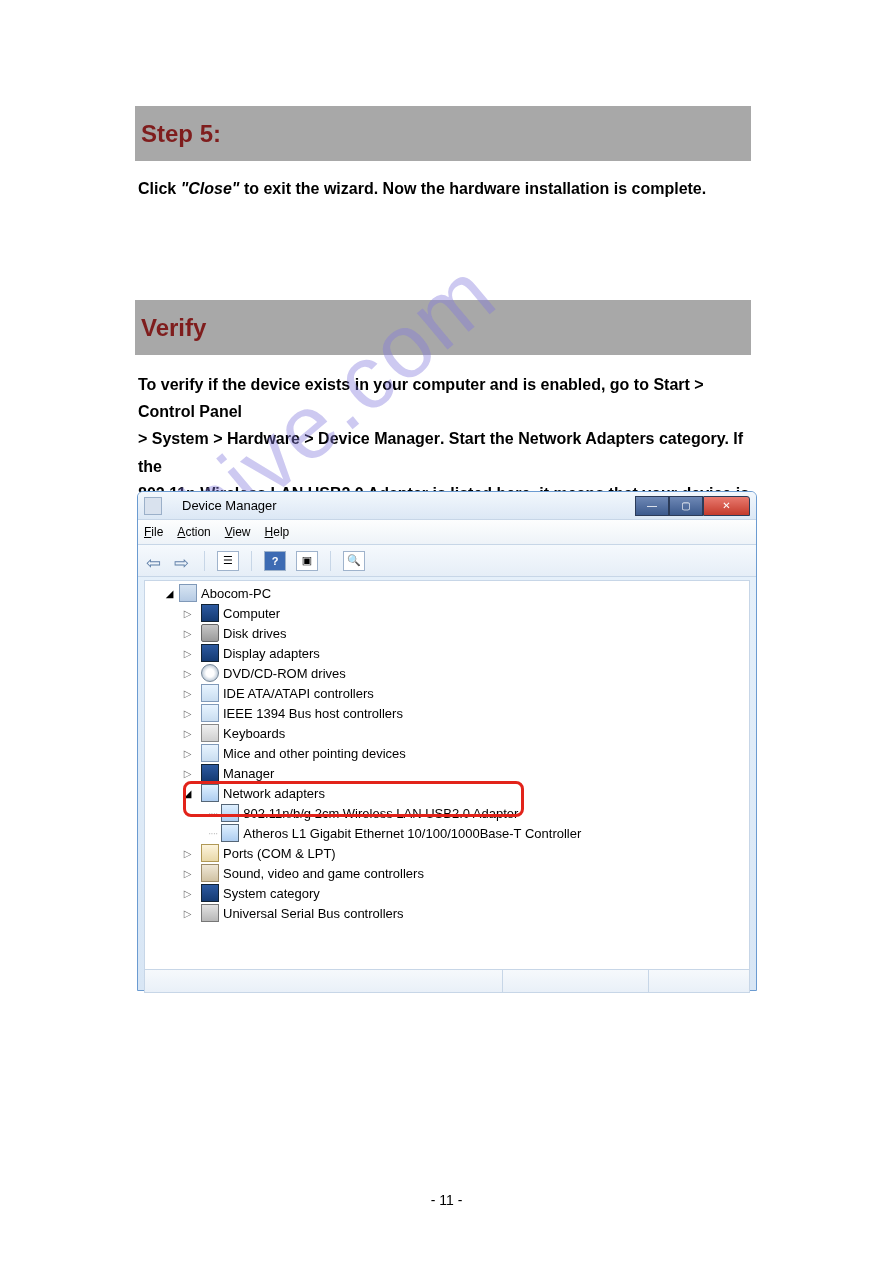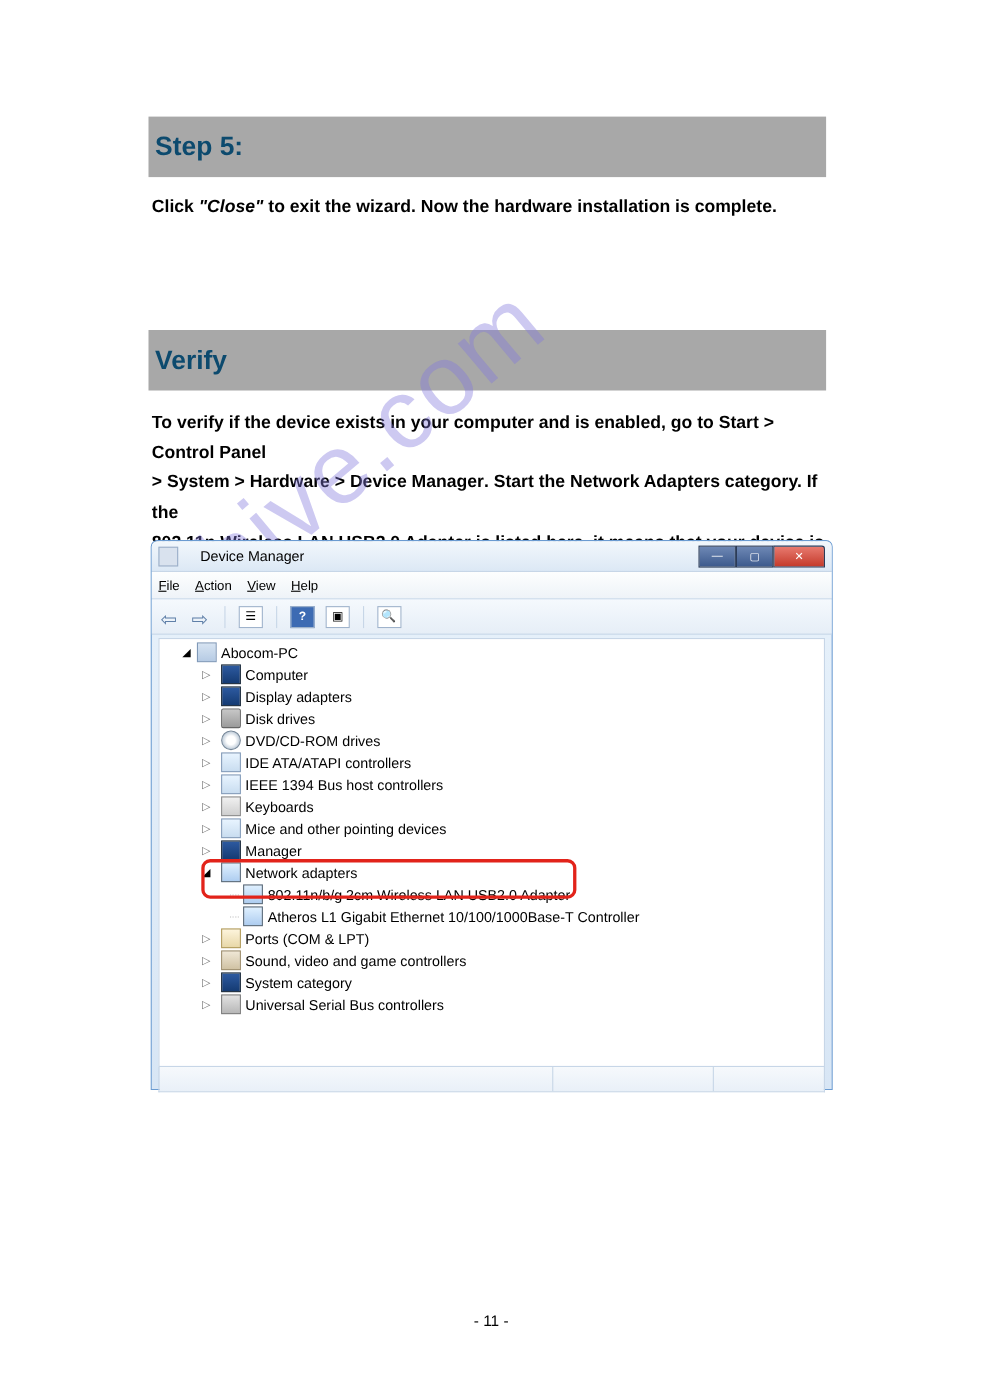--- a/index.html
+++ b/index.html
@@ -1,19 +1,19 @@
 <!DOCTYPE html>
 <html><head>
 <meta charset="utf-8">
 <style>
   html,body { margin:0; padding:0; font-family:"Segoe UI",Tahoma,Arial,sans-serif; color:#000; background:#fff; }
   .page { position:relative; width:893px; height:1263px; margin:0 auto; background:#fff; }
 
   
-  .section-bar { position:absolute; left:135px; width:610px; height:55px; background:#a8a8a8; color:#0c4a6e; font-family:Arial,sans-serif; font-size:24px; font-weight:bold; display:flex; align-items:center; padding-left:6px; }
+  .section-bar { position:absolute; left:135px; width:610px; height:55px; background:#a8a8a8; color:#7f1d1d; font-family:Arial,sans-serif; font-size:24px; font-weight:bold; display:flex; align-items:center; padding-left:6px; }
   .body-text { position:absolute; left:138px; font-size:16px; line-height:1.4; font-weight:bold; }
   .inline-quote { font-style:italic; font-weight:bold; }
   .page-num { position:absolute; left:0; width:893px; bottom:55px; text-align:center; font-size:14px; }
 
   
   .watermark { position:absolute; left:150px; top:350px; font-size:90px; font-weight:400; color:rgba(130,120,220,0.4); transform:rotate(-40deg); transform-origin:center; letter-spacing:2px; pointer-events:none; z-index:2; }
 
   
   .shot { position:absolute; left:137px; top:491px; width:620px; height:500px; border:1px solid #6b9bd1; border-radius:6px 6px 0 0; box-sizing:border-box; background:linear-gradient(#e8f2fb,#d8e6f5); z-index:3; }
   .title-bar { height:27px; background:linear-gradient(#f2f7fc,#dce8f5); border-top-left-radius:5px; border-top-right-radius:5px; display:flex; align-items:center; padding:0 6px; font-size:13px; gap:20px; }
@@ -124,29 +124,29 @@
             <span class="ind" style="width:14px;"></span>
             <span class="tw"></span>
             <span class="dots"></span>
             <span class="node-icon ic-mon"></span>
             <span>Computer</span>
           </div>
           <div class="tree-row">
             <span class="ind" style="width:14px;"></span>
             <span class="tw"></span>
             <span class="dots"></span>
-            <span class="node-icon ic-mon"></span>
-            <span>Display adapters</span>
-          </div>
-          <div class="tree-row">
-            <span class="ind" style="width:14px;"></span>
-            <span class="tw"></span>
-            <span class="dots"></span>
             <span class="node-icon ic-disk"></span>
             <span>Disk drives</span>
+          </div>
+          <div class="tree-row">
+            <span class="ind" style="width:14px;"></span>
+            <span class="tw"></span>
+            <span class="dots"></span>
+            <span class="node-icon ic-mon"></span>
+            <span>Display adapters</span>
           </div>
           <div class="tree-row">
             <span class="ind" style="width:14px;"></span>
             <span class="tw"></span>
             <span class="dots"></span>
             <span class="node-icon ic-disc"></span>
             <span>DVD/CD-ROM drives</span>
           </div>
           <div class="tree-row">
             <span class="ind" style="width:14px;"></span>

